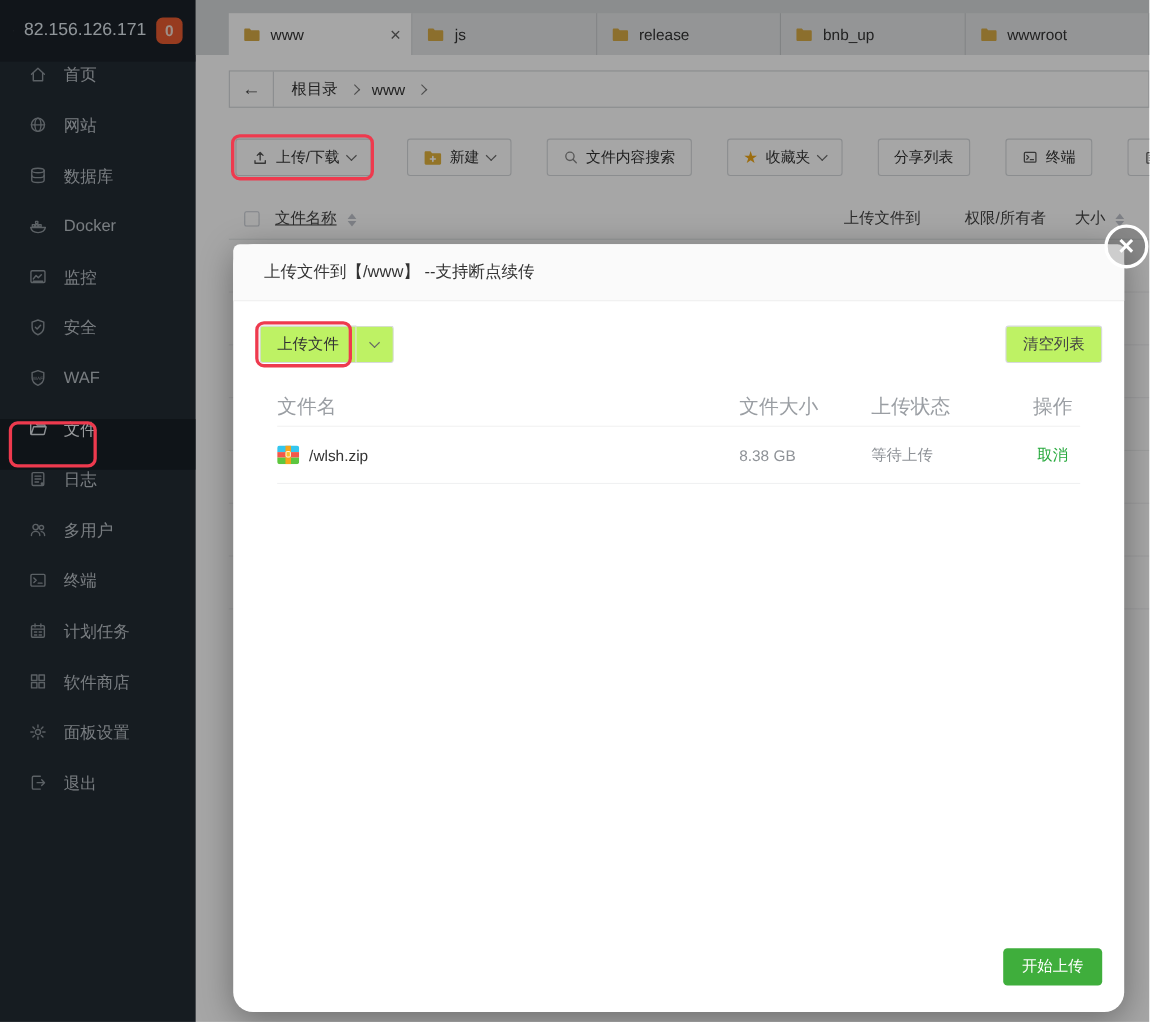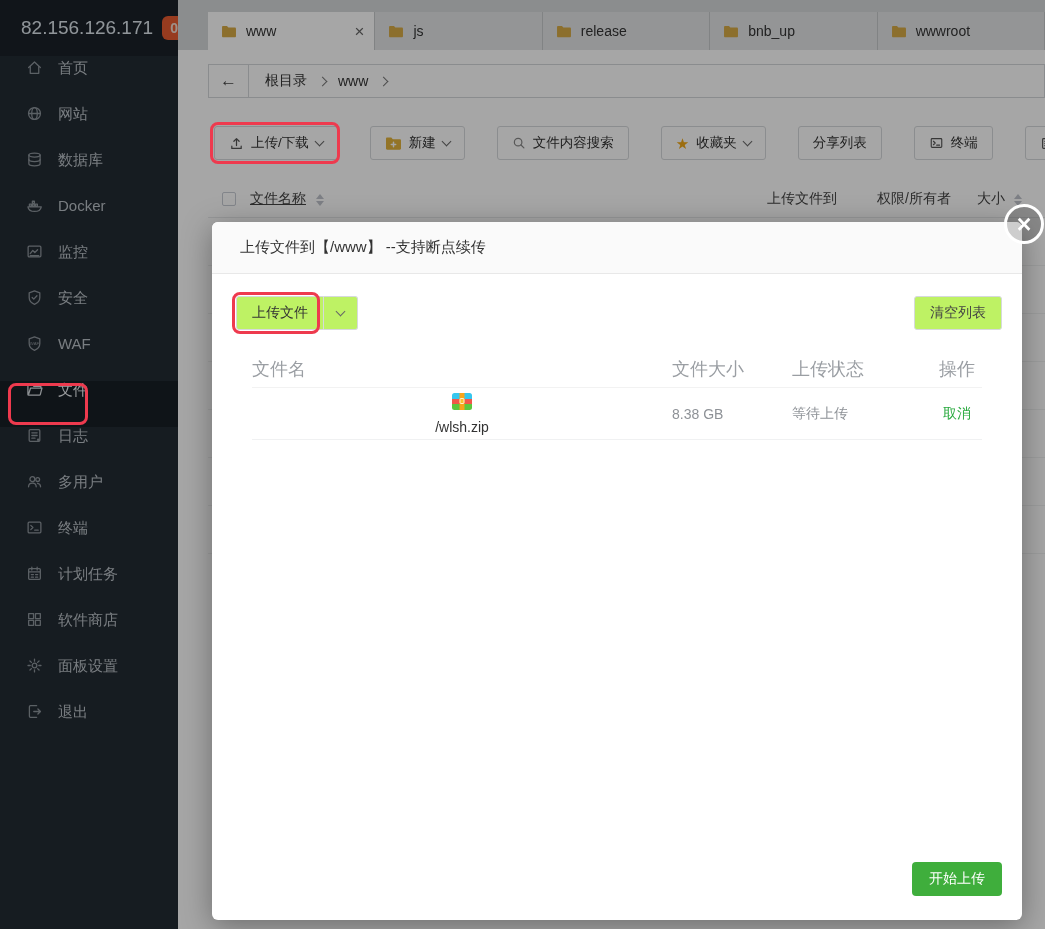--- a/index.html
+++ b/index.html
@@ -4,21 +4,21 @@
 <style>
   * { margin:0; padding:0; box-sizing:border-box; }
   html,body { width:1045px; height:929px; }
   body {
     position:relative; overflow:hidden; background:#fff;
     font-family:"Liberation Sans","DejaVu Sans",sans-serif; color:#333;
   }
   
   .sidebar { position:absolute; left:0; top:0; width:178px; height:100%; background:#232b33; z-index:1; }
   .side-head { height:56px; background:#1b2128; display:flex; align-items:center; padding:0 12px; gap:9px; }
-  .side-head .ip { color:#dde5ec; font-size:19px; flex:1; }
+  .side-head .ip { color:#dde5ec; font-size:16px; flex:1; }
   .badge { background:#e85b31; color:#f3ddd2; min-width:24px; height:24px; border-radius:6px;
            display:flex; align-items:center; justify-content:center; font-size:14px; font-weight:bold; }
   .menu { padding-top:3px; }
   .menu-item { height:46px; display:flex; align-items:flex-start; padding-left:26px; gap:15px;
                color:#b9c0c6; font-size:15px; cursor:pointer; }
   .menu-item .sicon { width:17px; height:17px; color:#8d959c; flex:0 0 auto; display:flex; }
   .menu-item.active { background:#181f25; color:#eef2f5; }
   .menu-item.active .sicon { color:#d7dde2; }
   .sicon svg { width:100%; height:100%; fill:none; stroke:currentColor; stroke-width:1.2; stroke-linecap:round; stroke-linejoin:round; }
   .logo { width:26px; height:26px; color:#9aa3ab; display:flex; }
@@ -56,37 +56,37 @@
   .sorter { position:absolute; display:inline-flex; flex-direction:column; gap:2px; top:14px; }
   .sorter i { width:0; height:0; border-left:4px solid transparent; border-right:4px solid transparent; }
   .sorter .up { border-bottom:5px solid #c0c4cc; }
   .sorter .dn { border-top:5px solid #c0c4cc; }
   .rows { margin-left:30px; }
   .row-line { height:48px; border-bottom:1px solid #f0f1f2; }
 
   
   .overlay { position:absolute; inset:0; background:rgba(0,0,0,0.35); z-index:10; }
   .modal { position:absolute; left:212px; top:222px; width:810px; height:698px; background:#fff;
-           border-radius:6px; z-index:20; box-shadow:0 6px 30px rgba(0,0,0,0.35); }
+           border-radius:18px; z-index:20; box-shadow:0 6px 30px rgba(0,0,0,0.35); }
   .modal-head { height:52px; background:#fafafa; border-bottom:1px solid #e8e8e8; border-radius:6px 6px 0 0;
                 display:flex; align-items:center; padding-left:28px; font-size:15px; color:#333; }
   .modal-toolbar { margin:22px 20px 0 24px; display:flex; align-items:center; }
   .split { display:flex; }
   .btn { height:34px; background:#bef264; border:1px solid #d6d9dc; font-size:14px; color:#333;
          display:flex; align-items:center; justify-content:center; cursor:pointer; }
   .btn-upfile { padding:0 15px; border-radius:3px 0 0 3px; }
   .btn-chev { width:34px; border-left:none; border-radius:0 3px 3px 0; }
   .btn-clear { margin-left:auto; padding:0 15px; border-radius:3px; color:#444; }
 
   .up-table { margin:20px 40px 0 40px; }
   .up-head, .up-row { display:grid; grid-template-columns:1fr 120px 140px 50px; align-items:center; }
   .up-head { height:38px; font-size:18px; color:#9a9ea3; border-bottom:1px solid #f2f2f2; }
   .up-row { height:52px; font-size:14px; color:#333; border-bottom:1px solid #f0f1f2; }
   .col-act { text-align:center; }
-  .fname { display:flex; align-items:center; gap:9px;flex-direction:column; }
+  .fname { display:flex; align-items:center; gap:9px; }
   .dim { color:#8e9297; }
   .cancel-link { color:#27a93d; cursor:pointer; }
   .btn-start { position:absolute; right:20px; bottom:24px; height:34px; padding:0 17px; background:#3fae3c;
                border:none; border-radius:4px; color:#fff; font-size:14px; display:flex; align-items:center; cursor:pointer; }
 
   .modal-close { position:absolute; left:1004px; top:204px; width:40px; height:40px; border:3px solid #fff;
                  border-radius:50%; background:rgba(0,0,0,0.18); z-index:30; color:#fff; font-size:25px;
                  font-weight:bold; display:flex; align-items:center; justify-content:center; cursor:pointer; line-height:1; }
 
   .anno { position:absolute; border:3px solid #ee3a4e; border-radius:8px; z-index:40; pointer-events:none; }

